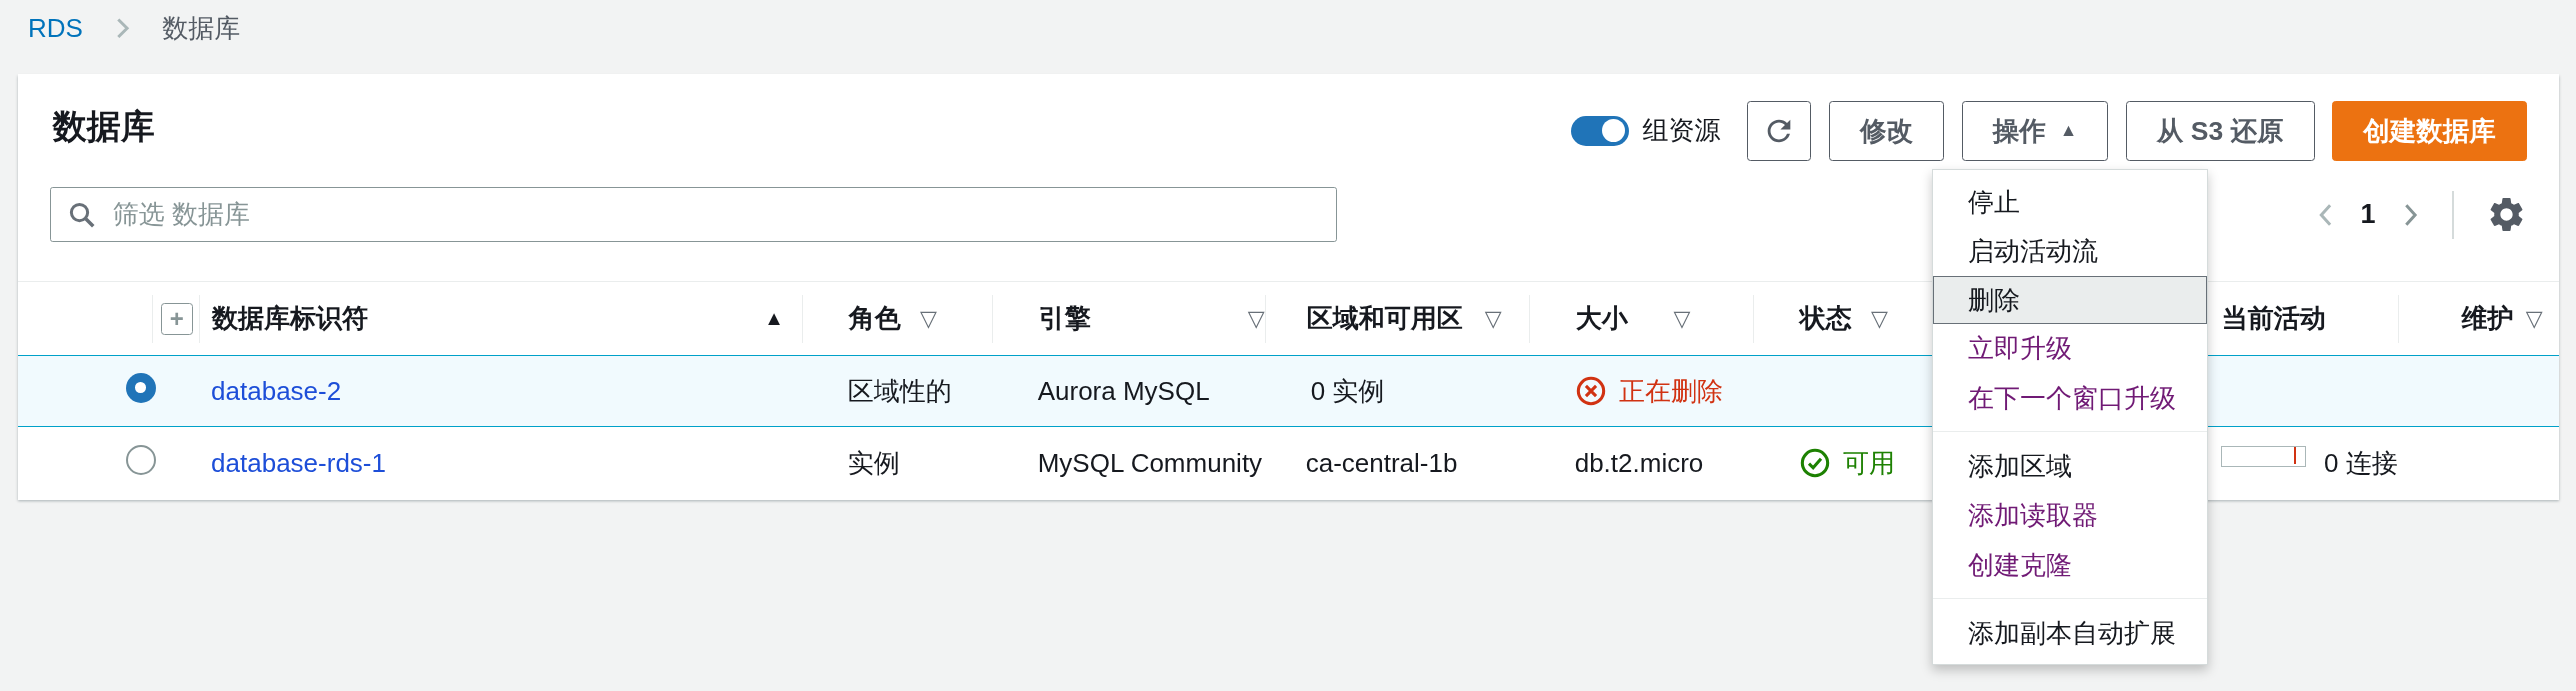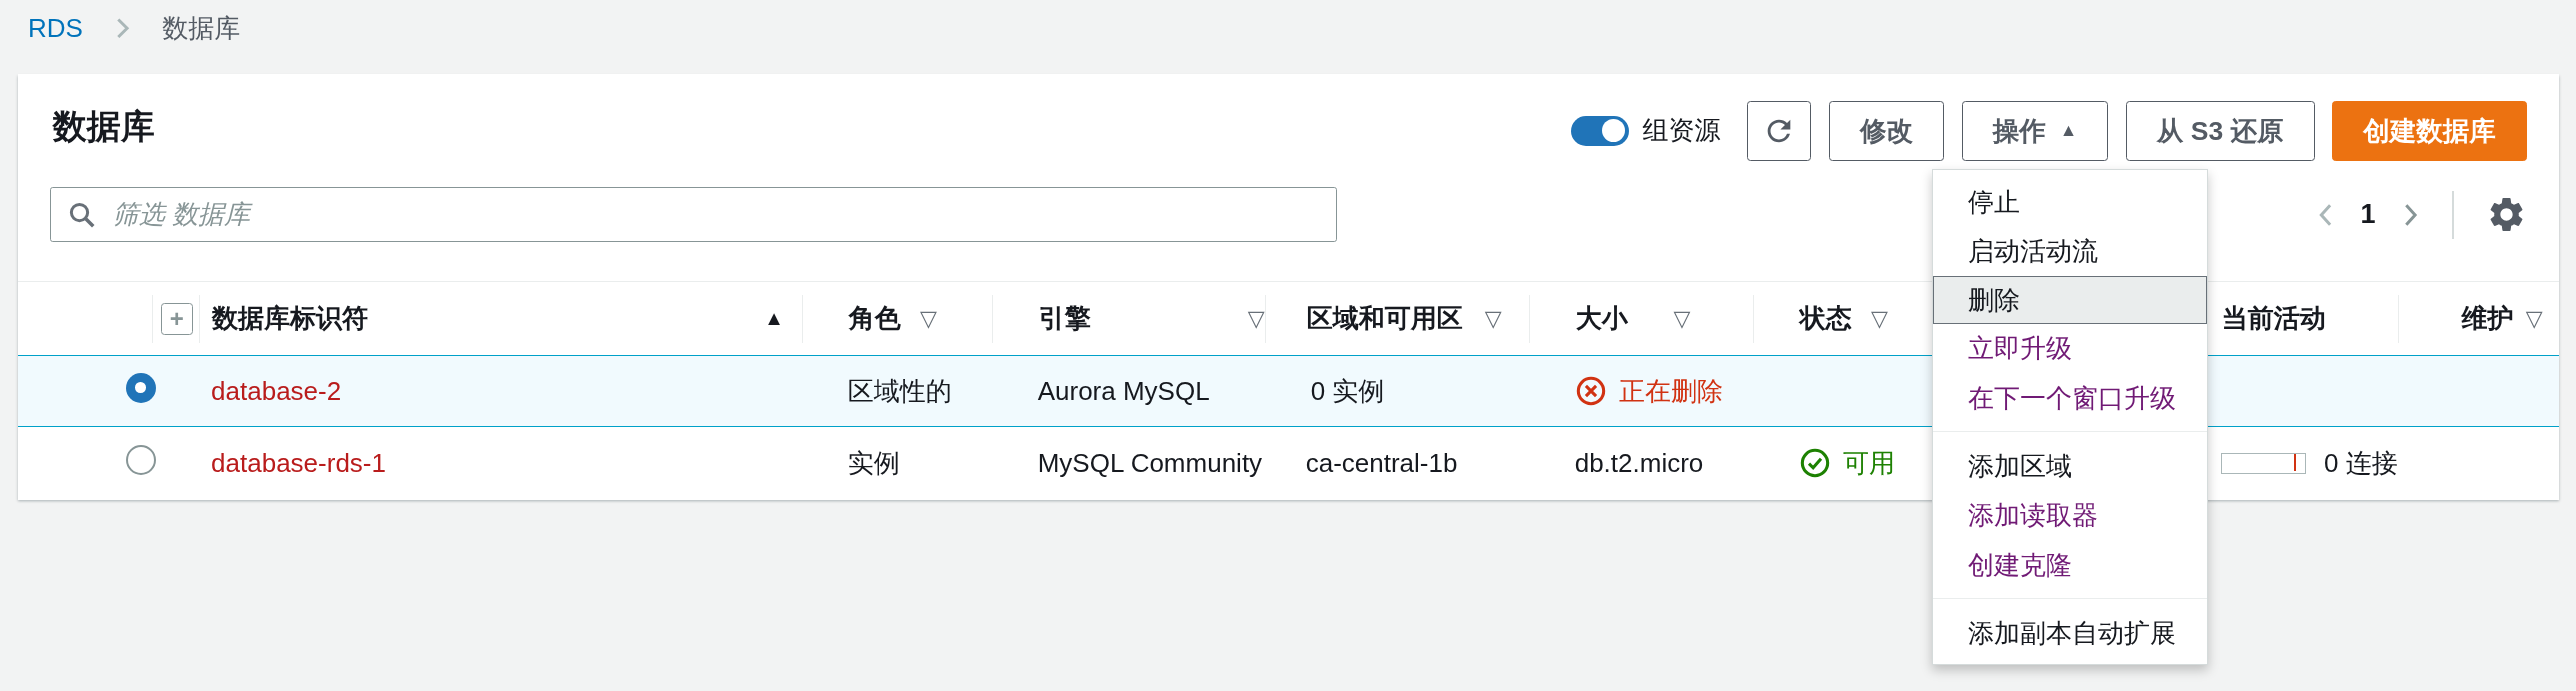--- a/index.html
+++ b/index.html
@@ -29,21 +29,21 @@
   .btn{height:60px;padding:0 30px;border:1.8px solid #545b64;border-radius:3.5px;background:#fff;
        color:#545b64;font-size:26.5px;font-weight:bold;display:flex;align-items:center;gap:14px;cursor:pointer;
        font-family:inherit}
   .btn.icon-only{width:64px;padding:0;justify-content:center}
   .btn.primary{background:#ec7211;border-color:#ec7211;color:#fff}
   .caret-up{font-size:17.7px;line-height:1}
 
   
   .filter{position:absolute;left:32px;top:113px;width:1287px;height:55px;border:1.8px solid #879596;
           border-radius:2.7px;background:#fff;display:flex;align-items:center;padding:0 16px;gap:14px}
-  .filter input{border:none;outline:none;flex:1;font-size:26px;font-style:italic;color:#8b5cf6;
+  .filter input{border:none;outline:none;flex:1;font-size:26px;color:#8b5cf6;
           font-family:inherit;background:transparent}
   .filter input::placeholder{color:#879596}
   .pager{position:absolute;right:32px;top:113px;height:55px;display:flex;align-items:center;gap:25px}
   .page-num{font-size:27px;font-weight:bold}
   .pager-divider{width:1.8px;height:48px;background:#d5dbdb;margin:0 7px}
   .chev{cursor:pointer;display:flex;align-items:center}
 
   
   .tbl{position:absolute;left:0;top:207px;width:2541px;font-size:26px}
   .grid-row{display:grid;grid-template-columns:134px 47px 603px 190px 273px 264px 224px 190px 232px 223px 161px;
@@ -55,29 +55,29 @@
   .th.maint{justify-content:flex-end;padding-right:16px;gap:12.4px}
   .sort-asc{font-size:20.3px;color:#16191f}
   .sort-filter{font-size:22px;color:#687078}
   .expand-box{width:32px;height:32px;border:1.8px solid #879596;border-radius:3.5px;background:#fff;
               color:#879596;font-size:24px;display:flex;align-items:center;justify-content:center;cursor:pointer}
   .data-row{height:72px;background:#fff}
   .data-row.selected{background:#f1fafe;border-top:1.8px solid #00a1c9;border-bottom:1.8px solid #00a1c9}
   .td{padding-left:46px;white-space:nowrap}
   .td.id-cell{padding-left:12.4px}
   .td.sel-cell{padding-left:108px}
-  .db-link{color:#b91c1c;cursor:pointer}
+  .db-link{color:#1d4ed8;cursor:pointer}
   .radio{width:30px;height:30px;border-radius:50%;display:inline-block;cursor:pointer}
   .radio.checked{background:#2074b8;position:relative}
   .radio.checked::after{content:"";position:absolute;left:9.7px;top:9.7px;width:10.6px;height:10.6px;border-radius:50%;background:#fff}
   .radio.unchecked{border:2.7px solid #879596;background:#fff}
   .status{display:flex;align-items:center;gap:12.4px;font-size:26px}
   .status.error{color:#d13212}
   .status.ok{color:#1d8102}
-  .activity{display:flex;align-items:center;gap:17.7px}
+  .activity{display:flex;gap:17.7px}
   .conn-bar{width:90px;height:21px;border:1.8px solid #aab7b8;background:#fff;position:relative}
   .conn-bar .tick{position:absolute;left:72px;top:0;width:2.7px;height:17.7px;background:#d13212}
 
   
   .menu{position:absolute;left:1932px;top:169px;width:276px;background:#fff;border:0.9px solid #d5dbdb;
         box-shadow:0 5.3px 10.6px rgba(0,0,0,.22);padding:7px 0;z-index:10}
   .mi{padding:9.7px 17.7px 9.7px 35px;font-size:26px;line-height:30px;color:#16191f;cursor:pointer;white-space:nowrap}
   .mi.disabled{color:#701a75;cursor:default}
   .mi.highlight{background:#eaeded;border:1.8px solid #687078;padding:8px 16px 8px 34px}
   .menu-sep{border-top:1.8px solid #eaeded;margin:8.8px 0}

